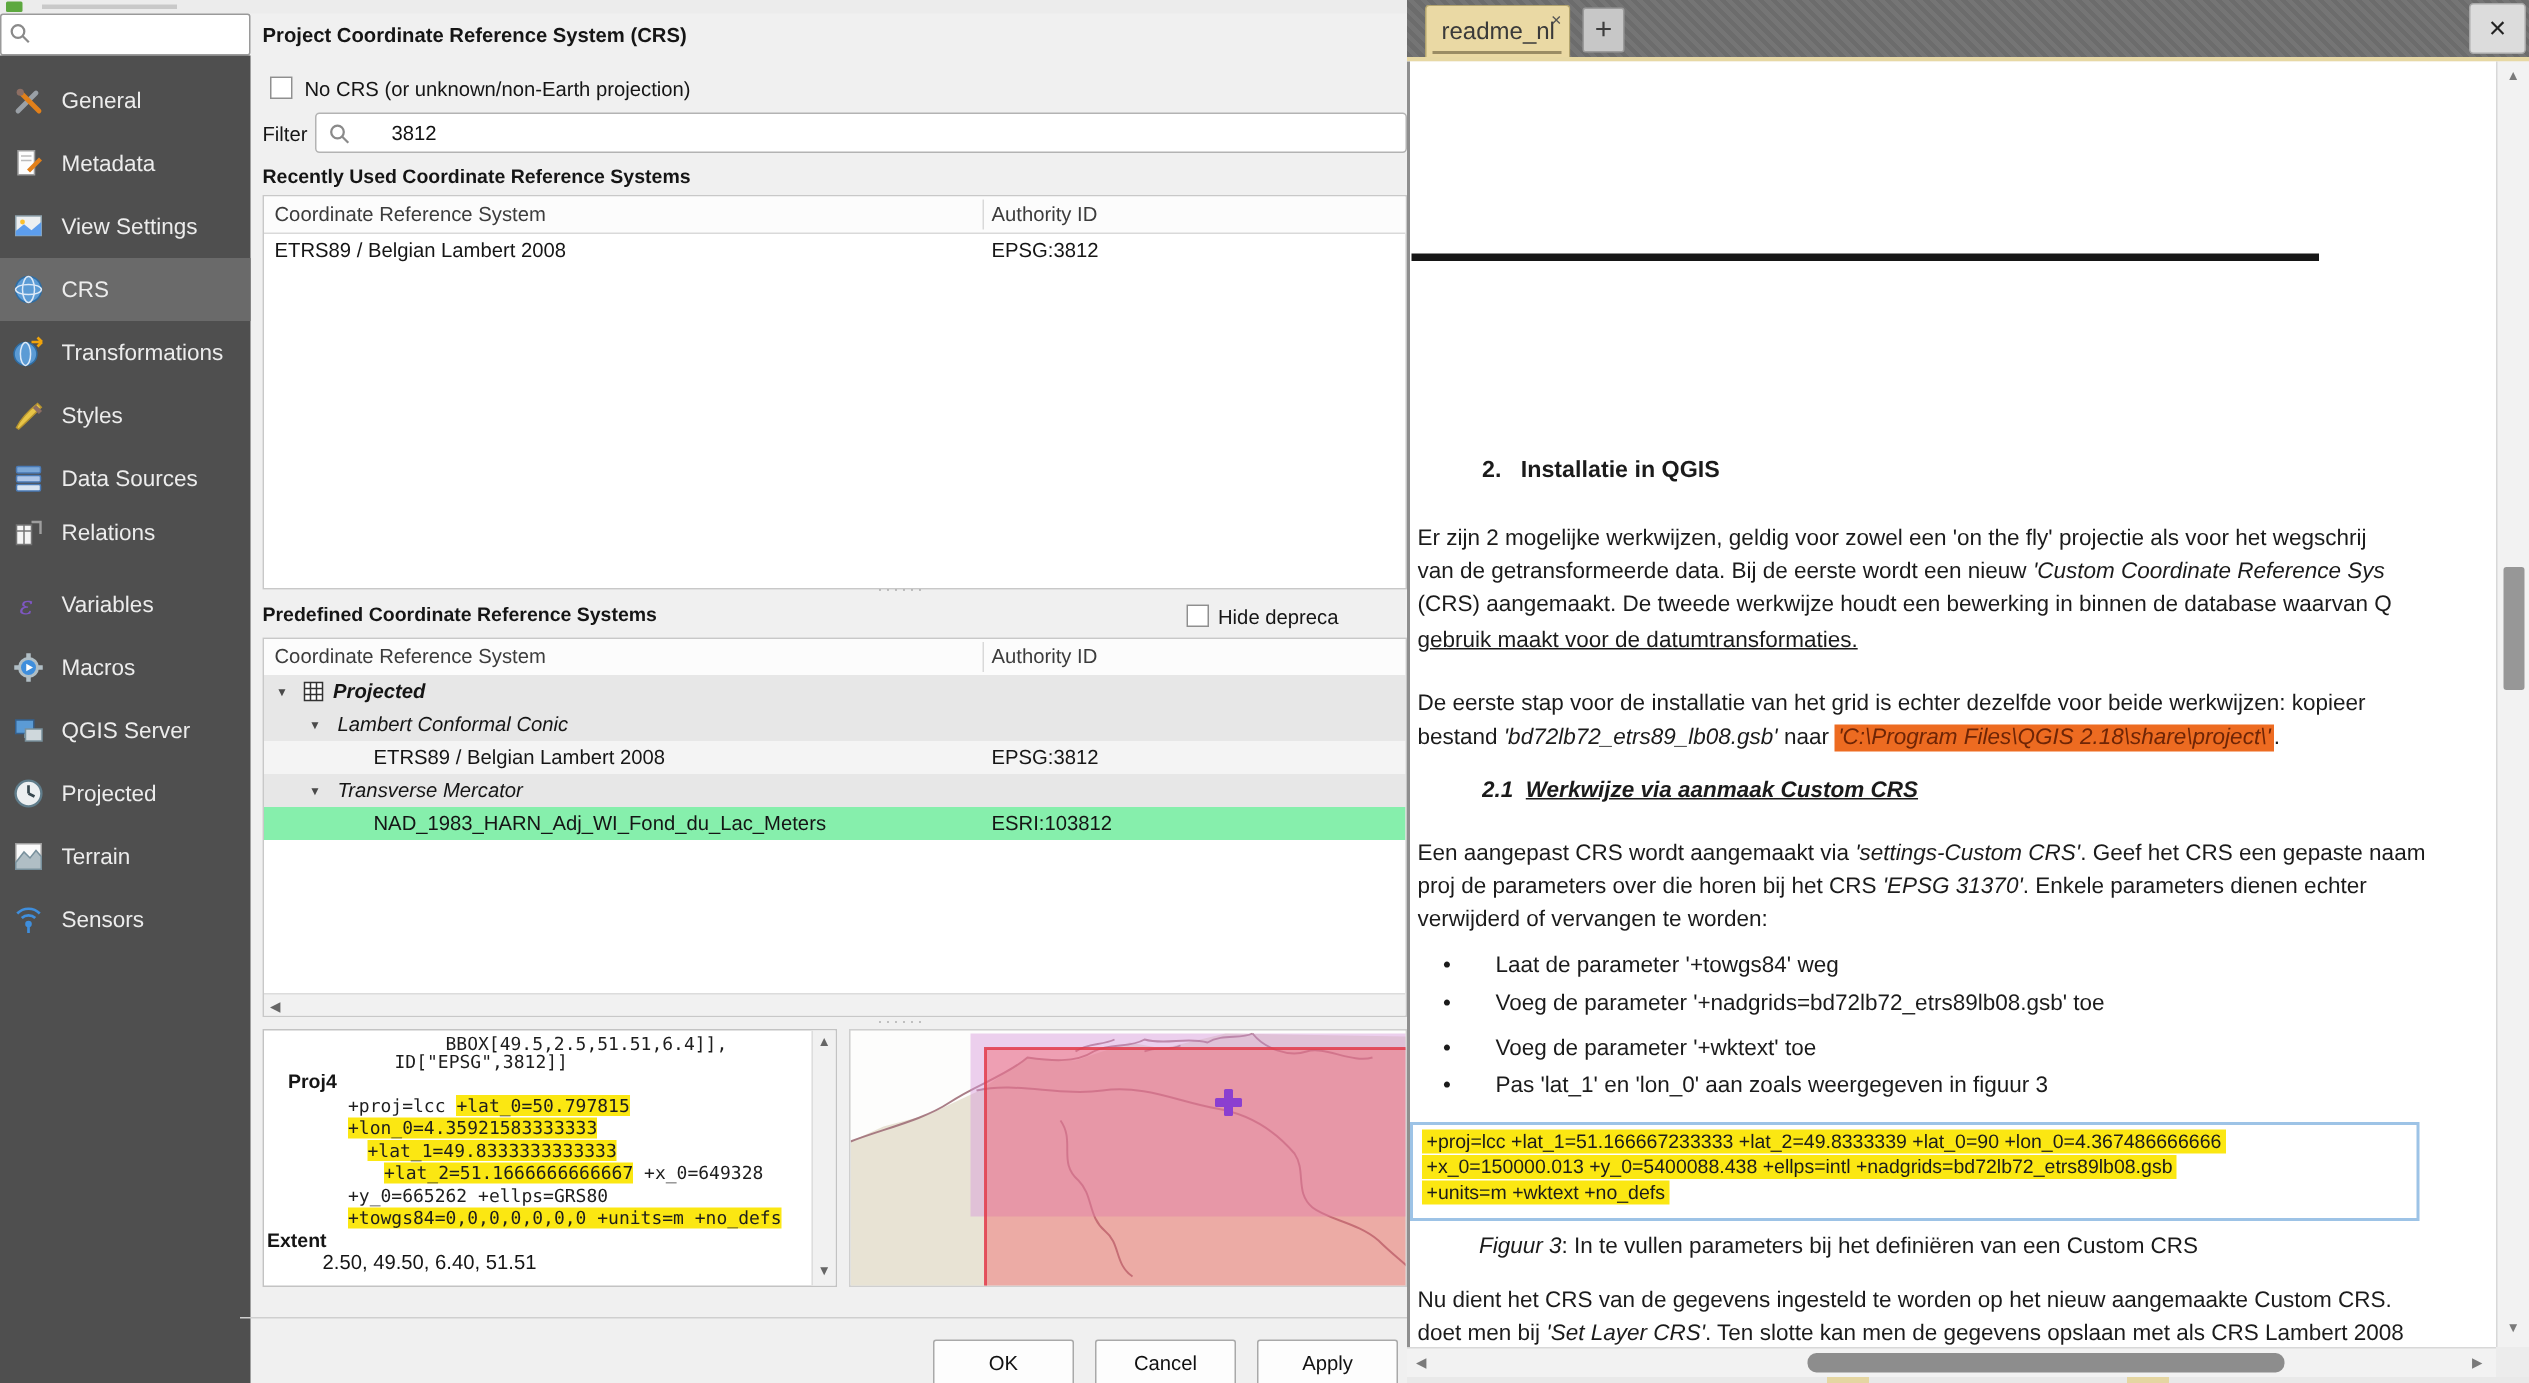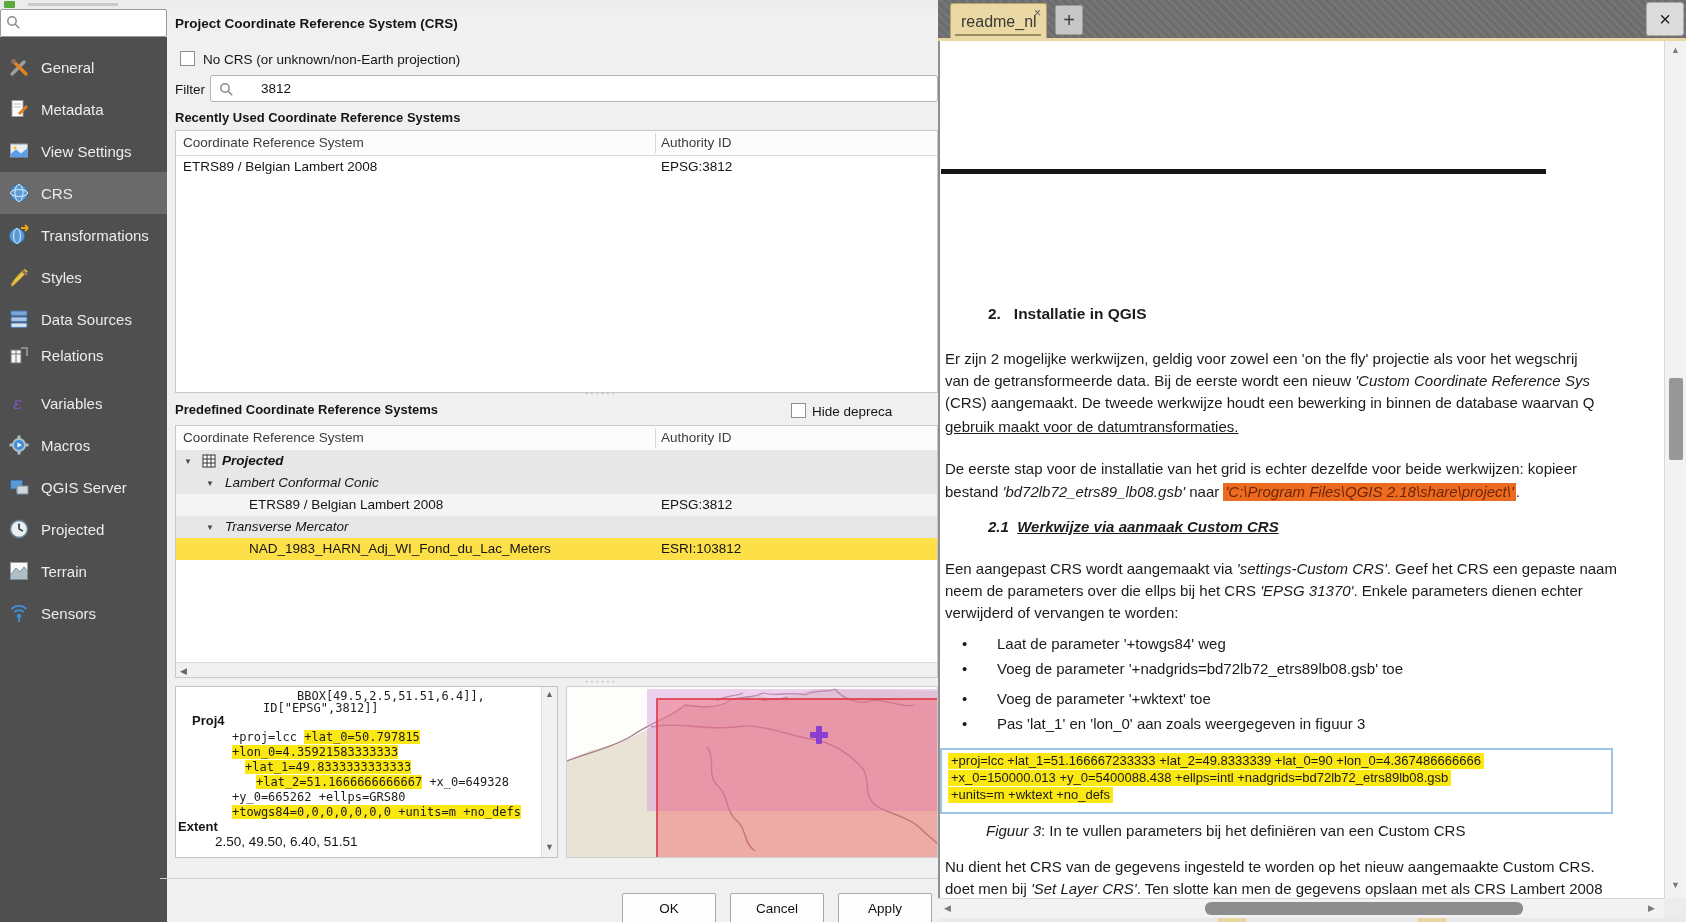--- a/index.html
+++ b/index.html
@@ -254,21 +254,21 @@
       <span class="tx i" style="left:49px;top:3px;">Lambert Conformal Conic</span>
     </div>
     <div class="ab" style="left:0;top:68px;width:100%;height:22px;background:#f4f4f4;">
       <span class="tx" style="left:73px;top:3px;">ETRS89 / Belgian Lambert 2008</span>
       <span class="tx" style="left:485px;top:3px;">EPSG:3812</span>
     </div>
     <div class="ab" style="left:0;top:90px;width:100%;height:22px;background:#e7e7e7;">
       <span class="tri" style="left:30px;top:7px;">▼</span>
       <span class="tx i" style="left:49px;top:3px;">Transverse Mercator</span>
     </div>
-    <div class="ab" style="left:0;top:112px;width:100%;height:22px;background:#fde047;">
+    <div class="ab" style="left:0;top:112px;width:100%;height:22px;background:#86efac;">
       <span class="tx" style="left:73px;top:3px;">NAD_1983_HARN_Adj_WI_Fond_du_Lac_Meters</span>
       <span class="tx" style="left:485px;top:3px;text-align:right;">ESRI:103812</span>
     </div>
 
     <div class="ab" style="left:0;top:236px;width:100%;height:16px;background:#f1f1f1;border-top:1px solid #dcdcdc;">
       <span class="arr" style="left:4px;top:4px;">◀</span>
     </div>
   </div>
 
   <div class="tx" style="left:585px;top:676px;color:#9a9a9a;font-size:10px;letter-spacing:2px;">······</div>
@@ -347,21 +347,21 @@
   <div class="dl" style="left:945px;top:372px;width:719px;"><span>van de getransformeerde data. Bij de eerste wordt een nieuw </span><span class="i">'Custom Coordinate Reference Sys</span></div>
   <div class="dl" style="left:945px;top:394px;width:719px;">(CRS) aangemaakt. De tweede werkwijze houdt een bewerking in binnen de database waarvan Q</div>
   <div class="dl" style="left:945px;top:418px;width:719px;text-decoration:underline;">gebruik maakt voor de datumtransformaties.</div>
 
   <div class="dl" style="left:945px;top:460px;width:719px;">De eerste stap voor de installatie van het grid is echter dezelfde voor beide werkwijzen: kopieer</div>
   <div class="dl" style="left:945px;top:483px;width:719px;"><span>bestand </span><span class="i">'bd72lb72_etrs89_lb08.gsb'</span><span> naar </span><span class="hl-orange">'C:\Program Files\QGIS 2.18\share\project\'</span><span>.</span></div>
 
   <div class="dl i" style="left:988px;top:518px;width:676px;font-weight:600;"><span>2.1  </span><span class="u">Werkwijze via aanmaak Custom CRS</span></div>
 
   <div class="dl" style="left:945px;top:560px;width:719px;"><span>Een aangepast CRS wordt aangemaakt via </span><span class="i">'settings-Custom CRS'</span><span>. Geef het CRS een gepaste naam</span></div>
-  <div class="dl" style="left:945px;top:582px;width:719px;"><span>neem de parameters over die ellps bij het CRS </span><span class="i">'EPSG 31370'</span><span>. Enkele parameters dienen echter</span></div>
+  <div class="dl" style="left:945px;top:582px;width:719px;"><span>proj de parameters over die horen bij het CRS </span><span class="i">'EPSG 31370'</span><span>. Enkele parameters dienen echter</span></div>
   <div class="dl" style="left:945px;top:604px;width:719px;">verwijderd of vervangen te worden:</div>
 
   <div class="bli" style="left:997px;top:635px;">Laat de parameter '+towgs84' weg</div>
   <div class="bli" style="left:997px;top:660px;">Voeg de parameter '+nadgrids=bd72lb72_etrs89lb08.gsb' toe</div>
   <div class="bli" style="left:997px;top:690px;">Voeg de parameter '+wktext' toe</div>
   <div class="bli" style="left:997px;top:715px;">Pas 'lat_1' en 'lon_0' aan zoals weergegeven in figuur 3</div>
 
   <div class="ab" style="left:940px;top:748px;width:673px;height:66px;border:2px solid #9dc3e6;box-sizing:border-box;background:#fff;"></div>
   <div class="dl" style="left:948px;top:753px;width:660px;font-size:13px;height:18px;"><span class="ylc">+proj=lcc +lat_1=51.166667233333 +lat_2=49.8333339 +lat_0=90 +lon_0=4.367486666666</span></div>
   <div class="dl" style="left:948px;top:770px;width:660px;font-size:13px;height:18px;"><span class="ylc">+x_0=150000.013 +y_0=5400088.438 +ellps=intl +nadgrids=bd72lb72_etrs89lb08.gsb</span></div>

